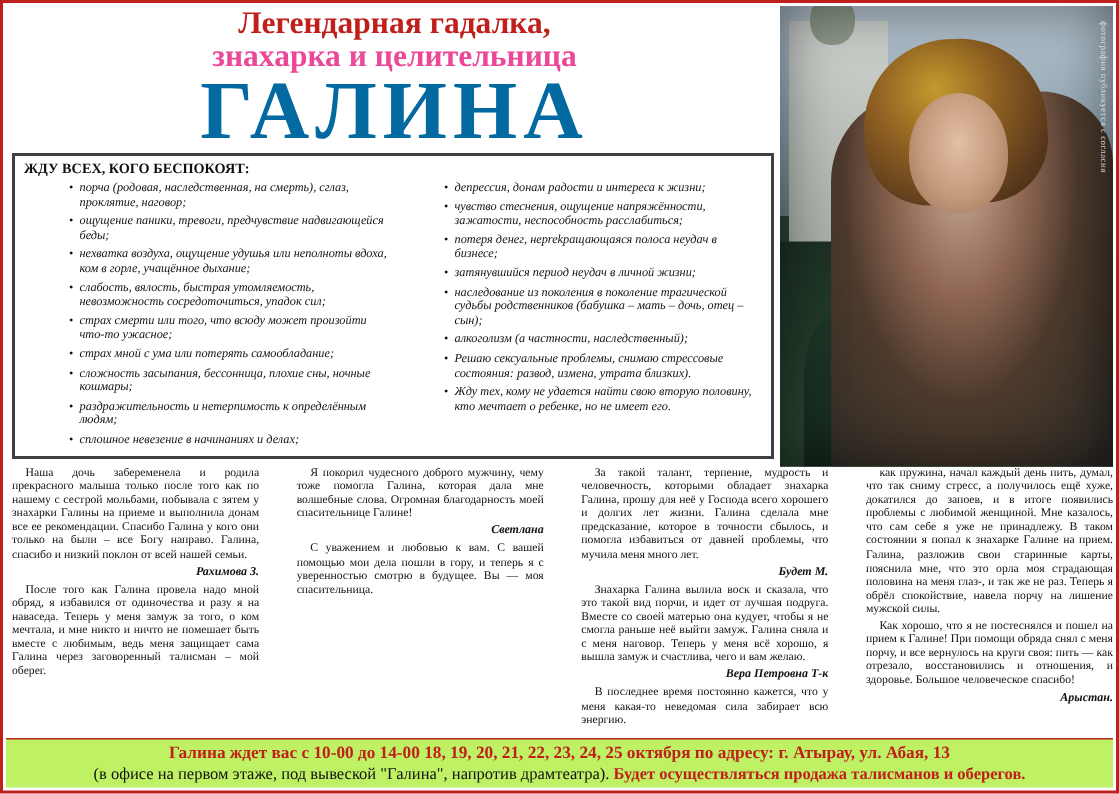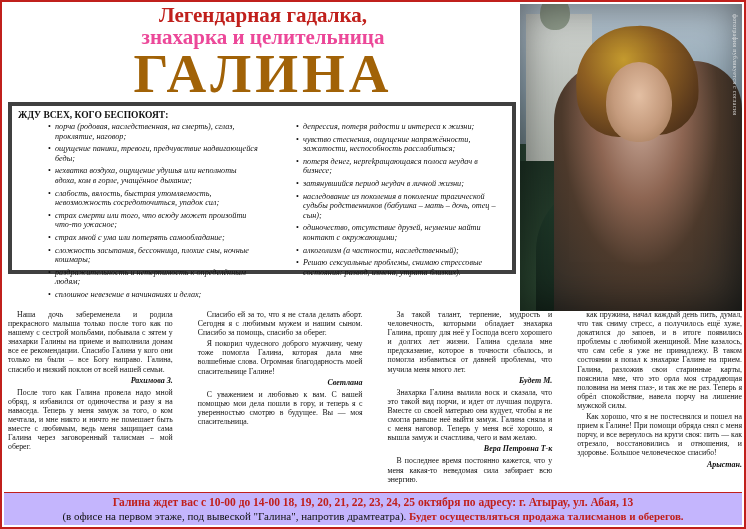--- a/index.html
+++ b/index.html
@@ -40,21 +40,21 @@
   .title-line2{
     font-family:"Liberation Serif", serif;
     font-weight:bold;
     color:#ec4899;
     font-size:21px;
     line-height:23px;
   }
   .title-big{
     font-family:"Liberation Serif", serif;
     font-weight:bold;
-    color:#a16207;
+    color:#0369a1;
     font-size:55px;
     line-height:54px;
     letter-spacing:4px;
     margin-top:-2px;
   }
   
   .photo{
     position:absolute;
     right:2px;top:2px;
     width:222px;height:307px;
@@ -111,22 +111,22 @@
     color:#e8e8e8;
     writing-mode:vertical-rl;
     text-orientation:mixed;
     letter-spacing:.3px;
     opacity:.85;
   }
   
   .symptom-box{
     position:absolute;
     left:6px;top:100px;
-    width:508px;height:172px;
-    border:4px solid #404040;
+    width:508px;height:204px;
+    border:2px solid #404040;
     box-sizing:border-box;
     padding:4px 6px 3px 6px;
     background:#fff;
   }
   .symptom-title{
     font-weight:bold;
     font-size:9.5px;
     margin-bottom:2px;
   }
   .symptom-cols{
@@ -172,21 +172,21 @@
     font-weight:bold;
     font-style:italic;
     font-size:8px;
     margin:1px 0 3px 0;
   }
   
   .footer{
     position:absolute;
     left:2px;right:2px;bottom:2px;
     height:32px;
-    background:#c4b5fd;
+    background:#bef264;
     border-top:1px solid #c0201c;
     text-align:center;
   }
   .footer-line1{
     font-weight:bold;
     font-size:11.5px;
     color:#c0201c;
     line-height:15px;
     padding-top:2px;
   }
@@ -235,42 +235,41 @@
         <p>ощущение паники, тревоги, предчувствие надвигающейся беды;</p>
         <p>нехватка воздуха, ощущение удушья или неполноты вдоха, ком в горле, учащённое дыхание;</p>
         <p>слабость, вялость, быстрая утомляемость, невозможность сосредоточиться, упадок сил;</p>
         <p>страх смерти или того, что всюду может произойти что-то ужасное;</p>
         <p>страх мной с ума или потерять самообладание;</p>
         <p>сложность засыпания, бессонница, плохие сны, ночные кошмары;</p>
         <p>раздражительность и нетерпимость к определённым людям;</p>
         <p>сплошное невезение в начинаниях и делах;</p>
       </div>
       <div class="symptom-col">
-        <p>депрессия, потеря радости и интереса к жизни;</p>
+        <p>депрессия, донам радости и интереса к жизни;</p>
         <p>чувство стеснения, ощущение напряжённости, зажатости, неспособность расслабиться;</p>
         <p>потеря денег, неprekращающаяся полоса неудач в бизнесе;</p>
         <p>затянувшийся период неудач в личной жизни;</p>
         <p>наследование из поколения в поколение трагической судьбы родственников (бабушка – мать – дочь, отец – сын);</p>
-        <p>одиночество, отсутствие друзей, неумение найти контакт с окружающими;</p>
         <p>алкоголизм (а частности, наследственный);</p>
         <p>Решаю сексуальные проблемы, снимаю стрессовые состояния: развод, измена, утрата близких).</p>
+        <p>Жду тех, кому не удается найти свою вторую половину, кто мечтает о ребенке, но не имеет его.</p>
       </div>
     </div>
   </div>
 
   <div class="cols">
 
     <div class="col">
       <p class="first">Наша дочь забеременела и родила прекрасного малыша только после того как по нашему с сестрой мольбами, побывала с зятем у знахарки Галины на приеме и выполнила донам все ее рекомендации. Спасибо Галина у кого они только на были – все Богу направо. Галина, спасибо и низкий поклон от всей нашей семьи.</p>
       <div class="sig">Рахимова З.</div>
       <p>После того как Галина провела надо мной обряд, я избавился от одиночества и разу я на наваседа. Теперь у меня замуж за того, о ком мечтала, и мне никто и ничто не помешает быть вместе с любимым, ведь меня защищает сама Галина через заговоренный талисман – мой оберег.</p>
     </div>
 
     <div class="col">
-      <p>Спасибо ей за то, что я не стала делать аборт. Сегодня я с любимым мужем и нашим сыном. Спасибо за помощь, спасибо за оберег.</p>
       <p>Я покорил чудесного доброго мужчину, чему тоже помогла Галина, которая дала мне волшебные слова. Огромная благодарность моей спасительнице Галине!</p>
       <div class="sig">Светлана</div>
       <p>С уважением и любовью к вам. С вашей помощью мои дела пошли в гору, и теперь я с уверенностью смотрю в будущее. Вы — моя спасительница.</p>
     </div>
 
     <div class="col">
       <p>За такой талант, терпение, мудрость и человечность, которыми обладает знахарка Галина, прошу для неё у Господа всего хорошего и долгих лет жизни. Галина сделала мне предсказание, которое в точности сбылось, и помогла избавиться от давней проблемы, что мучила меня много лет.</p>
       <div class="sig">Будет М.</div>
       <p>Знахарка Галина вылила воск и сказала, что это такой вид порчи, и идет от лучшая подруга. Вместе со своей матерью она кудует, чтобы я не смогла раньше неё выйти замуж. Галина сняла и с меня наговор. Теперь у меня всё хорошо, я вышла замуж и счастлива, чего и вам желаю.</p>
       <div class="sig">Вера Петровна Т-к</div>

